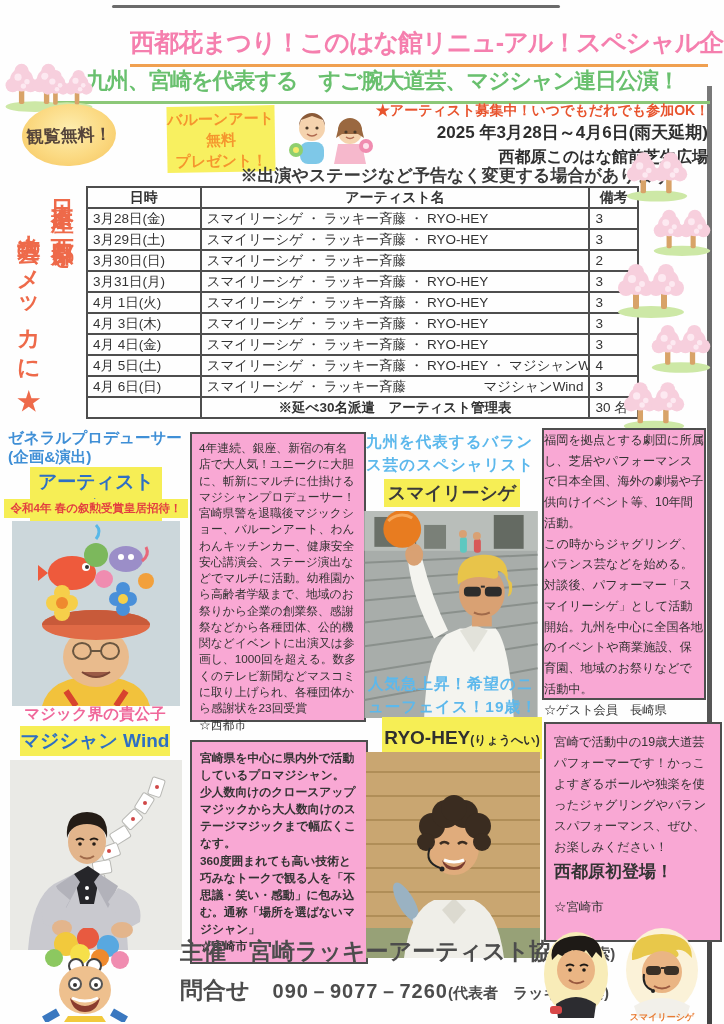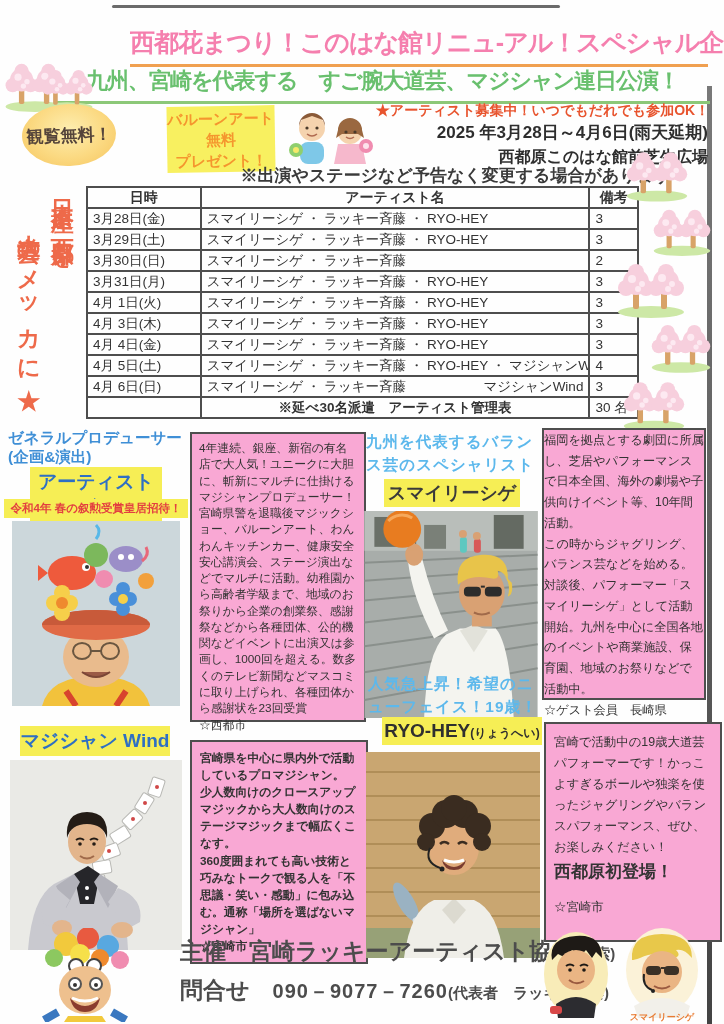--- a/index.html
+++ b/index.html
@@ -44,21 +44,21 @@
   .tree-slot{position:absolute;}
   .tree-slot svg{width:100%;height:100%;display:block;}
   
   .h-blue{position:absolute;color:#3f8fd6;font-weight:bold;font-size:15.5px;line-height:1.25;}
   .h-skyblue{position:absolute;color:#5cb8ec;font-weight:bold;font-size:15.5px;line-height:1.5;letter-spacing:1px;}
   .h-pink{position:absolute;color:#f0679a;font-weight:bold;font-size:15.5px;text-align:center;}
   .hl{background:#f6ee55;text-align:center;font-weight:bold;position:absolute;}
   .name-blue{color:#2e6fc4;font-size:19px;padding:2px 0;}
   .name-dark{color:#3a3a3a;font-size:18px;padding:2px 0;}
   .award{color:#e34040;font-size:11.5px;padding:2px 0;}
-  .ryo-name{font-size:19px;color:#2f2f2f;padding:3px 0;}
+  .ryo-name{font-size:19px;color:#2f2f2f;padding:10px 0;}
   .ryo-name .kana{font-size:12px;}
   
   .bio-box{position:absolute;border:2px solid #4e4e4e;background:#f9a8d4;color:#333;}
   .bio-box p{margin:0;}
   .lucky-box{left:190px;top:432px;width:158px;height:274px;padding:6px 7px;font-size:11.8px;line-height:1.38;}
   .shige-box{left:542px;top:428px;width:160px;height:268px;padding:0;font-size:12.2px;line-height:1.7;}
   .wind-box{left:190px;top:740px;width:158px;height:204px;padding:8px;font-size:11.8px;line-height:1.45;font-weight:bold;}
   .ryo-box{left:544px;top:722px;width:158px;height:200px;padding:8px;font-size:12.4px;line-height:1.7;}
   .city-line{margin-top:2px;}
   .debut-line{margin-top:10px;font-size:17px;font-weight:600;}
@@ -464,20 +464,21 @@
       <path d="M108 106 v10 h20 v-10" fill="#d9a173"></path>
     </svg>
   </div>
 
   <div class="bio-box shige-box">
     <p>福岡を拠点とする劇団に所属し、芝居やパフォーマンスで日本全国、海外の劇場や子供向けイベント等、10年間活動。</p>
     <p>この時からジャグリング、バランス芸などを始める。対談後、パフォーマー「スマイリーシゲ」として活動開始。九州を中心に全国各地のイベントや商業施設、保育園、地域のお祭りなどで活動中。</p>
     <p class="city-line">☆ゲスト会員　長崎県</p>
   </div>
 
+  <div class="h-pink" style="left:14px;top:704px;width:162px;">マジック界の貴公子</div>
   <div class="hl name-blue" style="left:20px;top:726px;width:150px;">マジシャン Wind</div>
 
   <div class="photo" style="left:10px;top:760px;width:172px;height:190px;">
     <svg viewBox="0 0 172 190">
       <rect width="172" height="190" fill="#eaeae6"></rect>
       <g fill="#fff" stroke="#b8b8b4" stroke-width="1">
         <rect x="140" y="18" width="13" height="18" rx="2" transform="rotate(18 146 27)"></rect>
         <rect x="128" y="34" width="13" height="18" rx="2" transform="rotate(32 134 43)"></rect>
         <rect x="116" y="50" width="13" height="18" rx="2" transform="rotate(46 122 59)"></rect>
         <rect x="104" y="66" width="13" height="18" rx="2" transform="rotate(58 110 75)"></rect>

